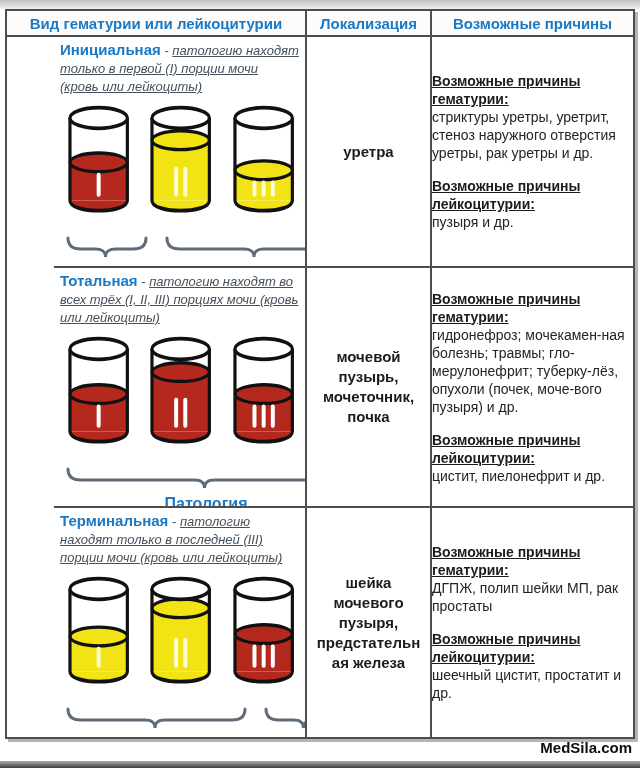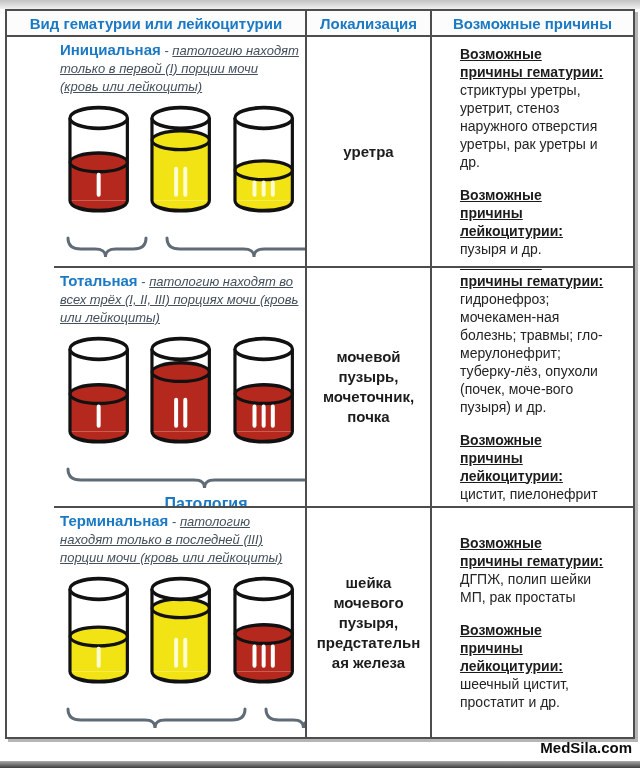--- a/index.html
+++ b/index.html
@@ -20,21 +20,21 @@
   .desc{color:#44505c;font-style:italic;text-decoration:underline;}
   .beakers{display:flex;gap:9px;padding-left:2px;margin-top:6px;}
   .beakers svg{display:block;}
   .groups{position:relative;height:48px;margin-top:2px;}
   .group{position:absolute;top:12px;text-align:center;}
   .group-label{color:#1b79c4;font-weight:bold;font-size:16px;margin-top:1px;}
   
   .mid{display:flex;align-items:center;justify-content:center;text-align:center;padding:12px 4px;}
   .loc-text{font-weight:bold;font-size:15px;line-height:20px;color:#1c1c1c;}
   
-  .right{display:flex;flex-direction:column;justify-content:center;padding:6px 28px;}
+  .right{display:flex;flex-direction:column;justify-content:center;padding:6px 0;}
   .cause-section + .cause-section{margin-top:15px;}
   .cause-heading{font-weight:bold;font-size:14px;line-height:18px;text-decoration:underline;color:#1c1c1c;}
   .cause-text{font-size:14px;line-height:18px;color:#242424;}
   
   .footer{height:22px;display:flex;align-items:flex-start;justify-content:flex-end;padding-right:8px;}
   .watermark{font-weight:bold;font-size:15px;color:#0d0d0d;}
   .bottom-band{height:7px;background:linear-gradient(180deg,#ababab,#3f3f3f);}
 </style>
 </head>
 <body>

